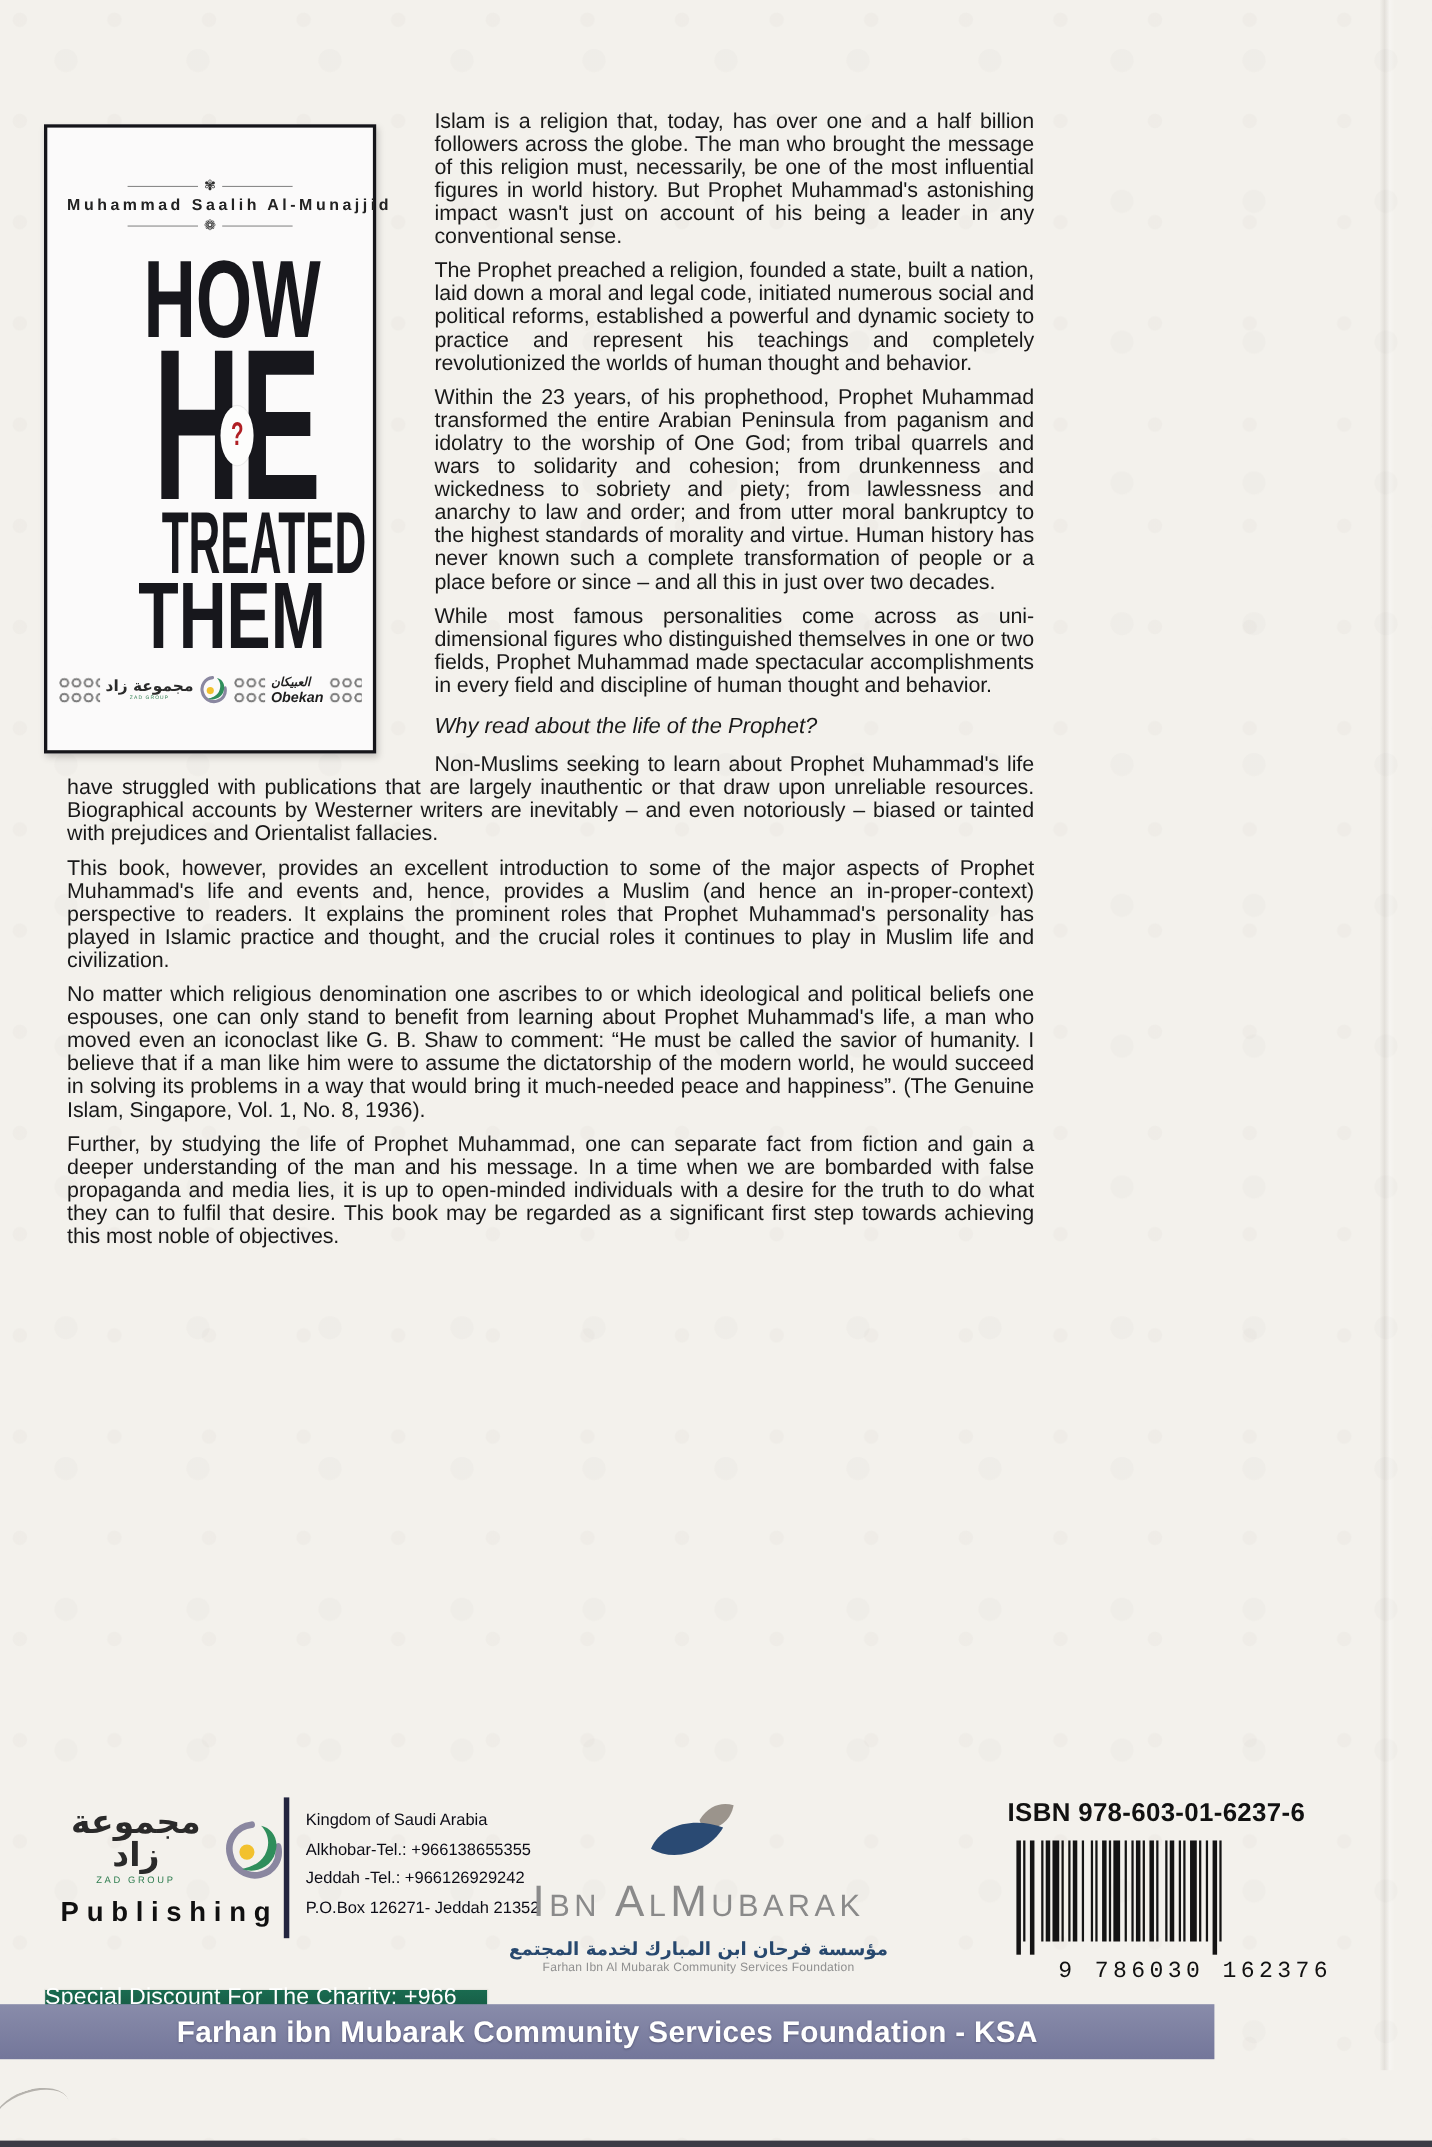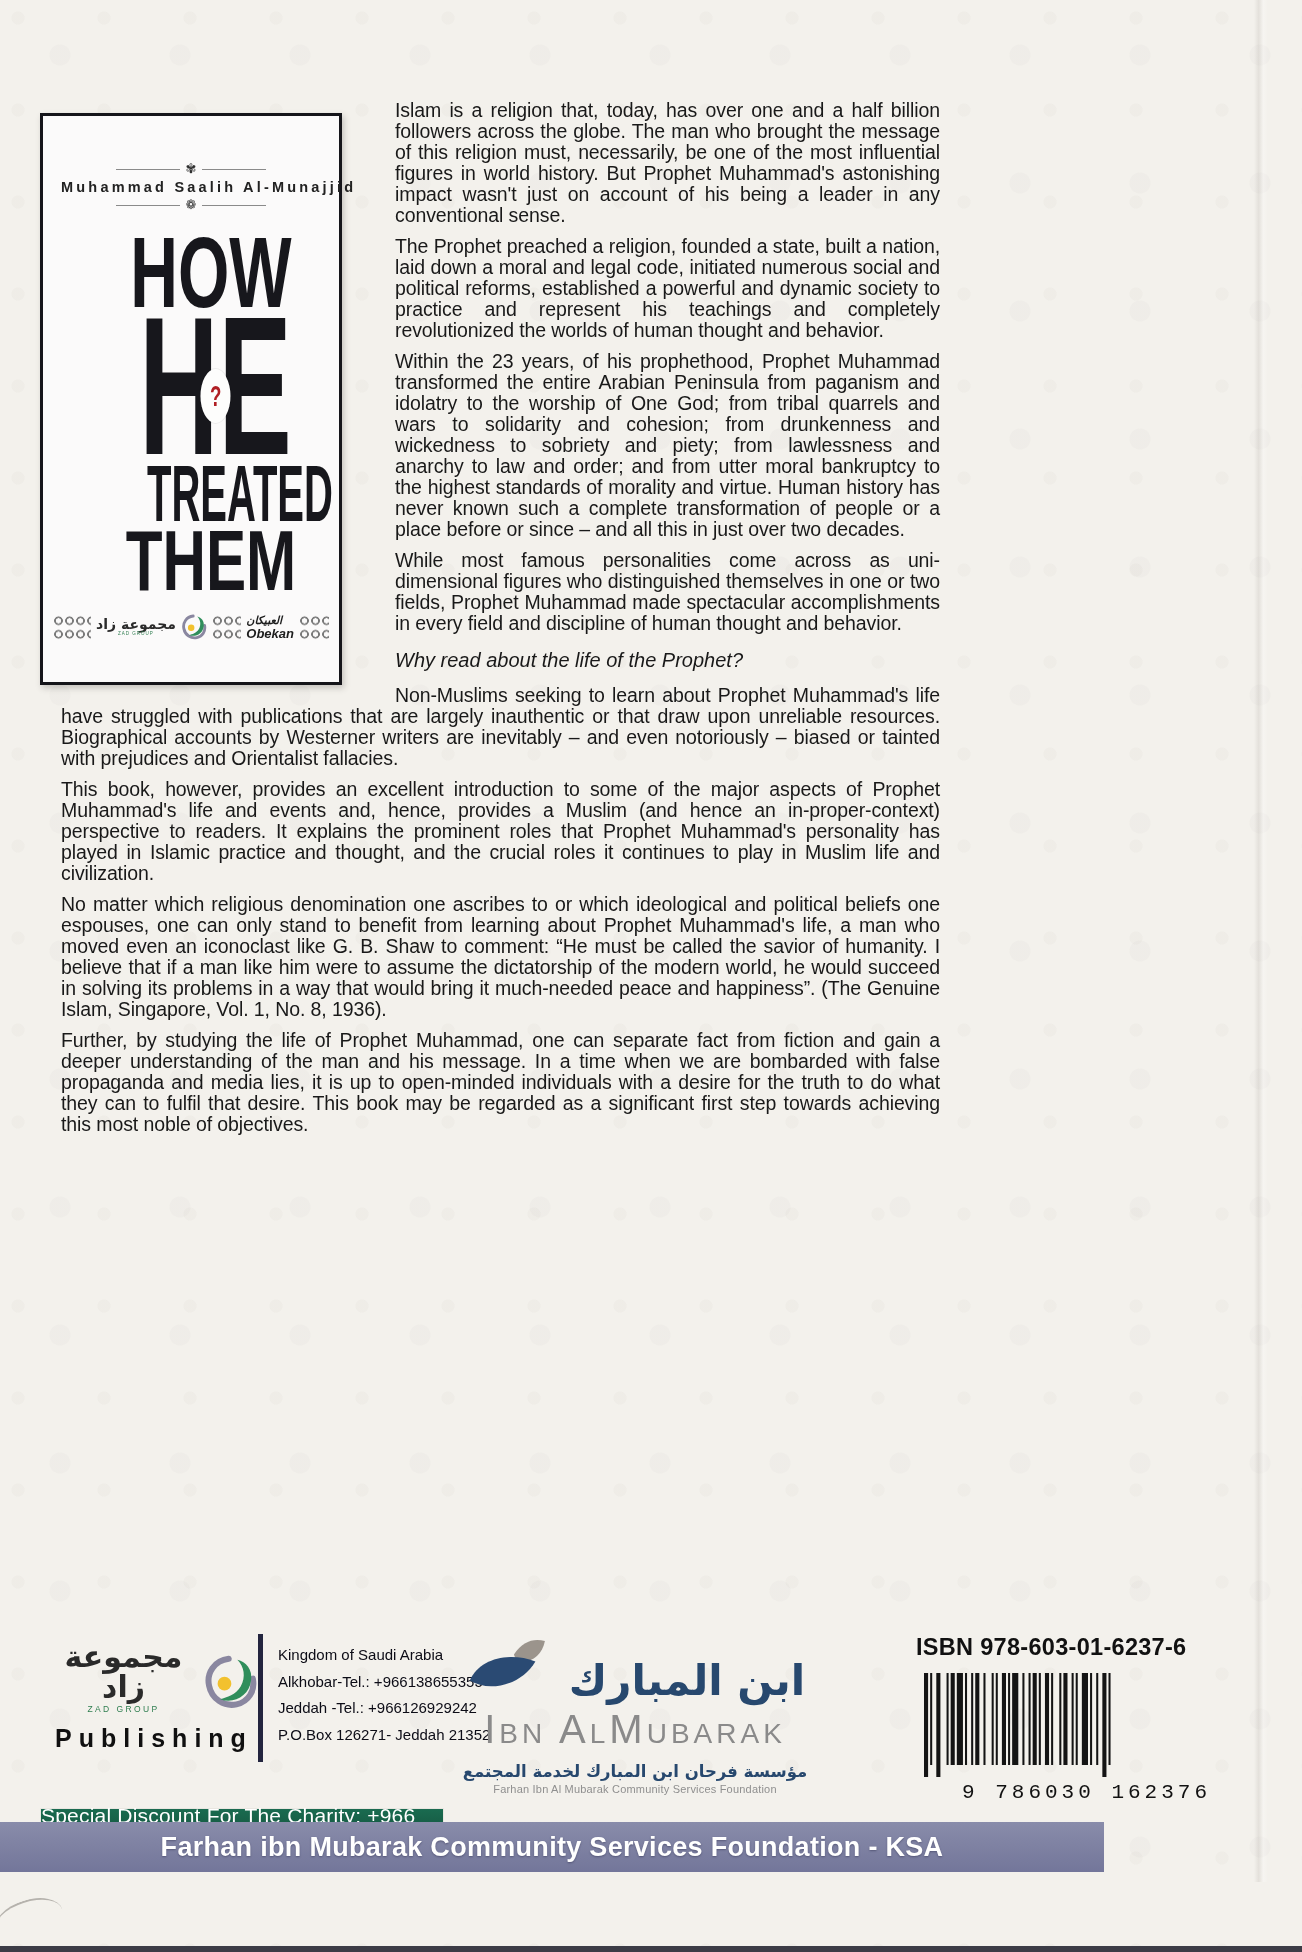--- a/index.html
+++ b/index.html
@@ -227,21 +227,20 @@
     </div>
 
     <div class="discount-banner">Special Discount For The Charity: +966 50 4446432</div>
 
     <div class="ibn-block">
       <div class="ibn-logo-row">
         <svg class="ibn-leaves" viewBox="0 0 120 80">
           <path d="M62 22 C70 4 84 -2 98 0 C97 16 88 28 72 30 C68 30 64 27 62 22 Z" fill="#9b948c" transform="rotate(8 80 15)"></path>
           <path d="M6 52 C18 24 56 16 88 28 C72 56 32 68 6 52 Z" fill="#2a4a73"></path>
         </svg>
-        <div class="ibn-callig">ابن المبارك</div>
       </div>
       <div class="ibn-latin">Ibn AlMubarak</div>
       <div class="ibn-ar-line">مؤسسة فرحان ابن المبارك لخدمة المجتمع</div>
       <div class="ibn-en-line">Farhan Ibn Al Mubarak Community Services Foundation</div>
     </div>
 
     <div class="isbn-block">
       <div class="isbn-label">ISBN 978-603-01-6237-6</div>
       <div class="barcode-wrap">
         <svg id="barcode-svg" class="barcode-svg" width="264" height="110" viewBox="0 0 264 110">

